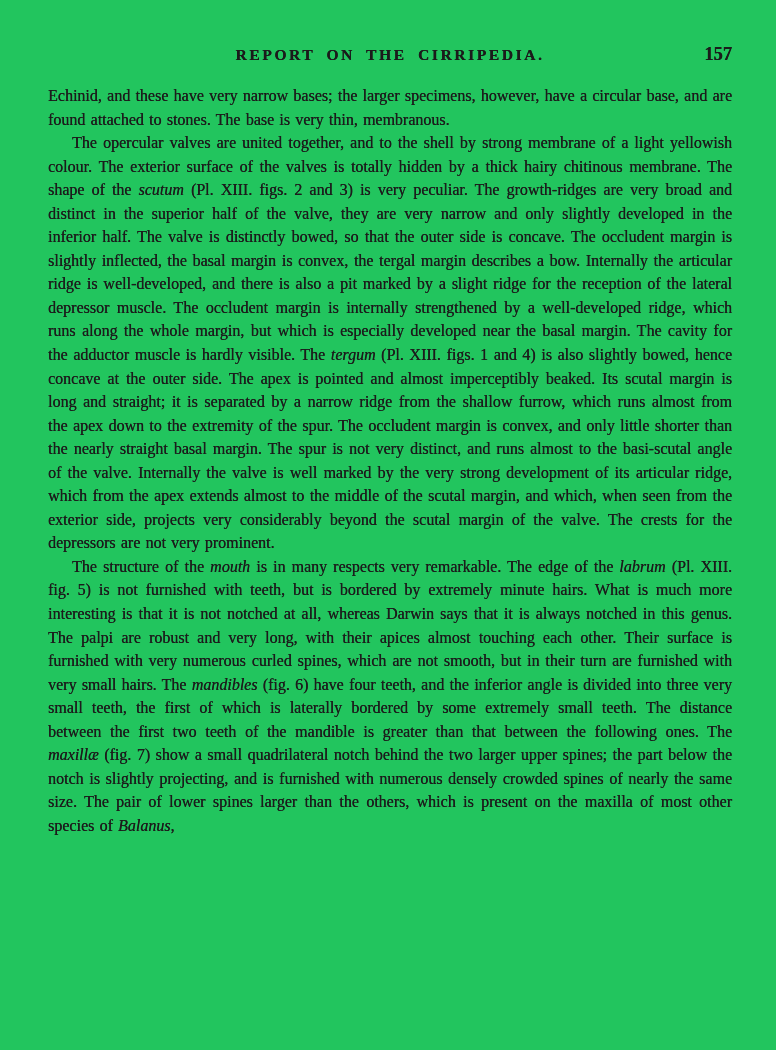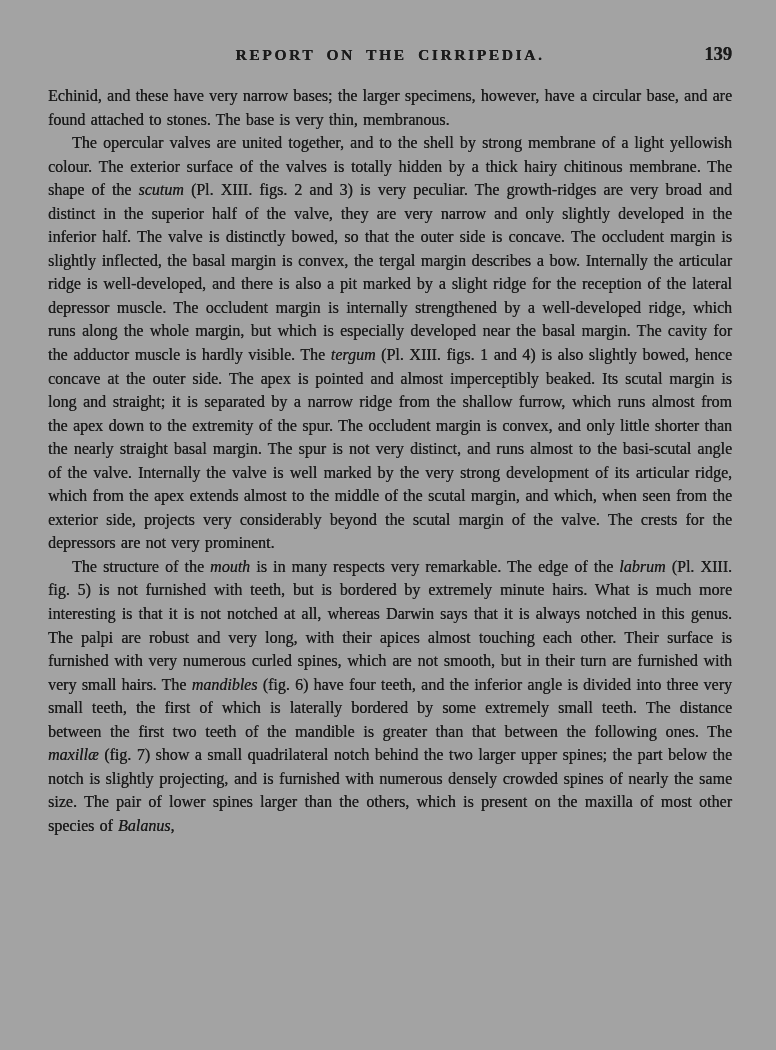--- a/index.html
+++ b/index.html
@@ -4,21 +4,21 @@
 <style>
   html, body {
     margin: 0;
     padding: 0;
     background: #ffffff;
   }
   .page {
     position: relative;
     width: 776px;
     height: 1050px;
-    background: #a3a3a3;
+    background: #22c55e;
     color: #1c1c1c;
     font-family: "Liberation Serif", serif;
     overflow: hidden;
   }
   .page-header {
     position: absolute;
     top: 46px;
     left: 48px;
     width: 684px;
     height: 20px;
@@ -63,20 +63,20 @@
   .page-body i {
     font-style: italic;
   }
 </style>
 </head>
 <body>
 
 <div class="page">
   <div class="page-header">
     <span class="running-title">REPORT ON THE CIRRIPEDIA.</span>
-    <span class="page-number">139</span>
+    <span class="page-number">157</span>
   </div>
   <div class="page-body">
       <p><span>Echinid, and these have very narrow bases; the larger specimens, however, have a circular base, and are found attached to stones. The base is very thin, membranous.</span></p>
       <p class="indent"><span>The opercular valves are united together, and to the shell by strong membrane of a light yellowish colour. The exterior surface of the valves is totally hidden by a thick hairy chitinous membrane. The shape of the </span><i>scutum</i><span> (Pl. XIII. figs. 2 and 3) is very peculiar. The growth-ridges are very broad and distinct in the superior half of the valve, they are very narrow and only slightly developed in the inferior half. The valve is distinctly bowed, so that the outer side is concave. The occludent margin is slightly inflected, the basal margin is convex, the tergal margin describes a bow. Internally the articular ridge is well-developed, and there is also a pit marked by a slight ridge for the reception of the lateral depressor muscle. The occludent margin is internally strengthened by a well-developed ridge, which runs along the whole margin, but which is especially developed near the basal margin. The cavity for the adductor muscle is hardly visible. The </span><i>tergum</i><span> (Pl. XIII. figs. 1 and 4) is also slightly bowed, hence concave at the outer side. The apex is pointed and almost imperceptibly beaked. Its scutal margin is long and straight; it is separated by a narrow ridge from the shallow furrow, which runs almost from the apex down to the extremity of the spur. The occludent margin is convex, and only little shorter than the nearly straight basal margin. The spur is not very distinct, and runs almost to the basi-scutal angle of the valve. Internally the valve is well marked by the very strong development of its articular ridge, which from the apex extends almost to the middle of the scutal margin, and which, when seen from the exterior side, projects very considerably beyond the scutal margin of the valve. The crests for the depressors are not very prominent.</span></p>
       <p class="indent"><span>The structure of the </span><i>mouth</i><span> is in many respects very remarkable. The edge of the </span><i>labrum</i><span> (Pl. XIII. fig. 5) is not furnished with teeth, but is bordered by extremely minute hairs. What is much more interesting is that it is not notched at all, whereas Darwin says that it is always notched in this genus. The palpi are robust and very long, with their apices almost touching each other. Their surface is furnished with very numerous curled spines, which are not smooth, but in their turn are furnished with very small hairs. The </span><i>mandibles</i><span> (fig. 6) have four teeth, and the inferior angle is divided into three very small teeth, the first of which is laterally bordered by some extremely small teeth. The distance between the first two teeth of the mandible is greater than that between the following ones. The </span><i>maxillæ</i><span> (fig. 7) show a small quadrilateral notch behind the two larger upper spines; the part below the notch is slightly projecting, and is furnished with numerous densely crowded spines of nearly the same size. The pair of lower spines larger than the others, which is present on the maxilla of most other species of </span><i>Balanus</i><span>,</span></p>
     </div>
 </div>
 
 </body></html>

